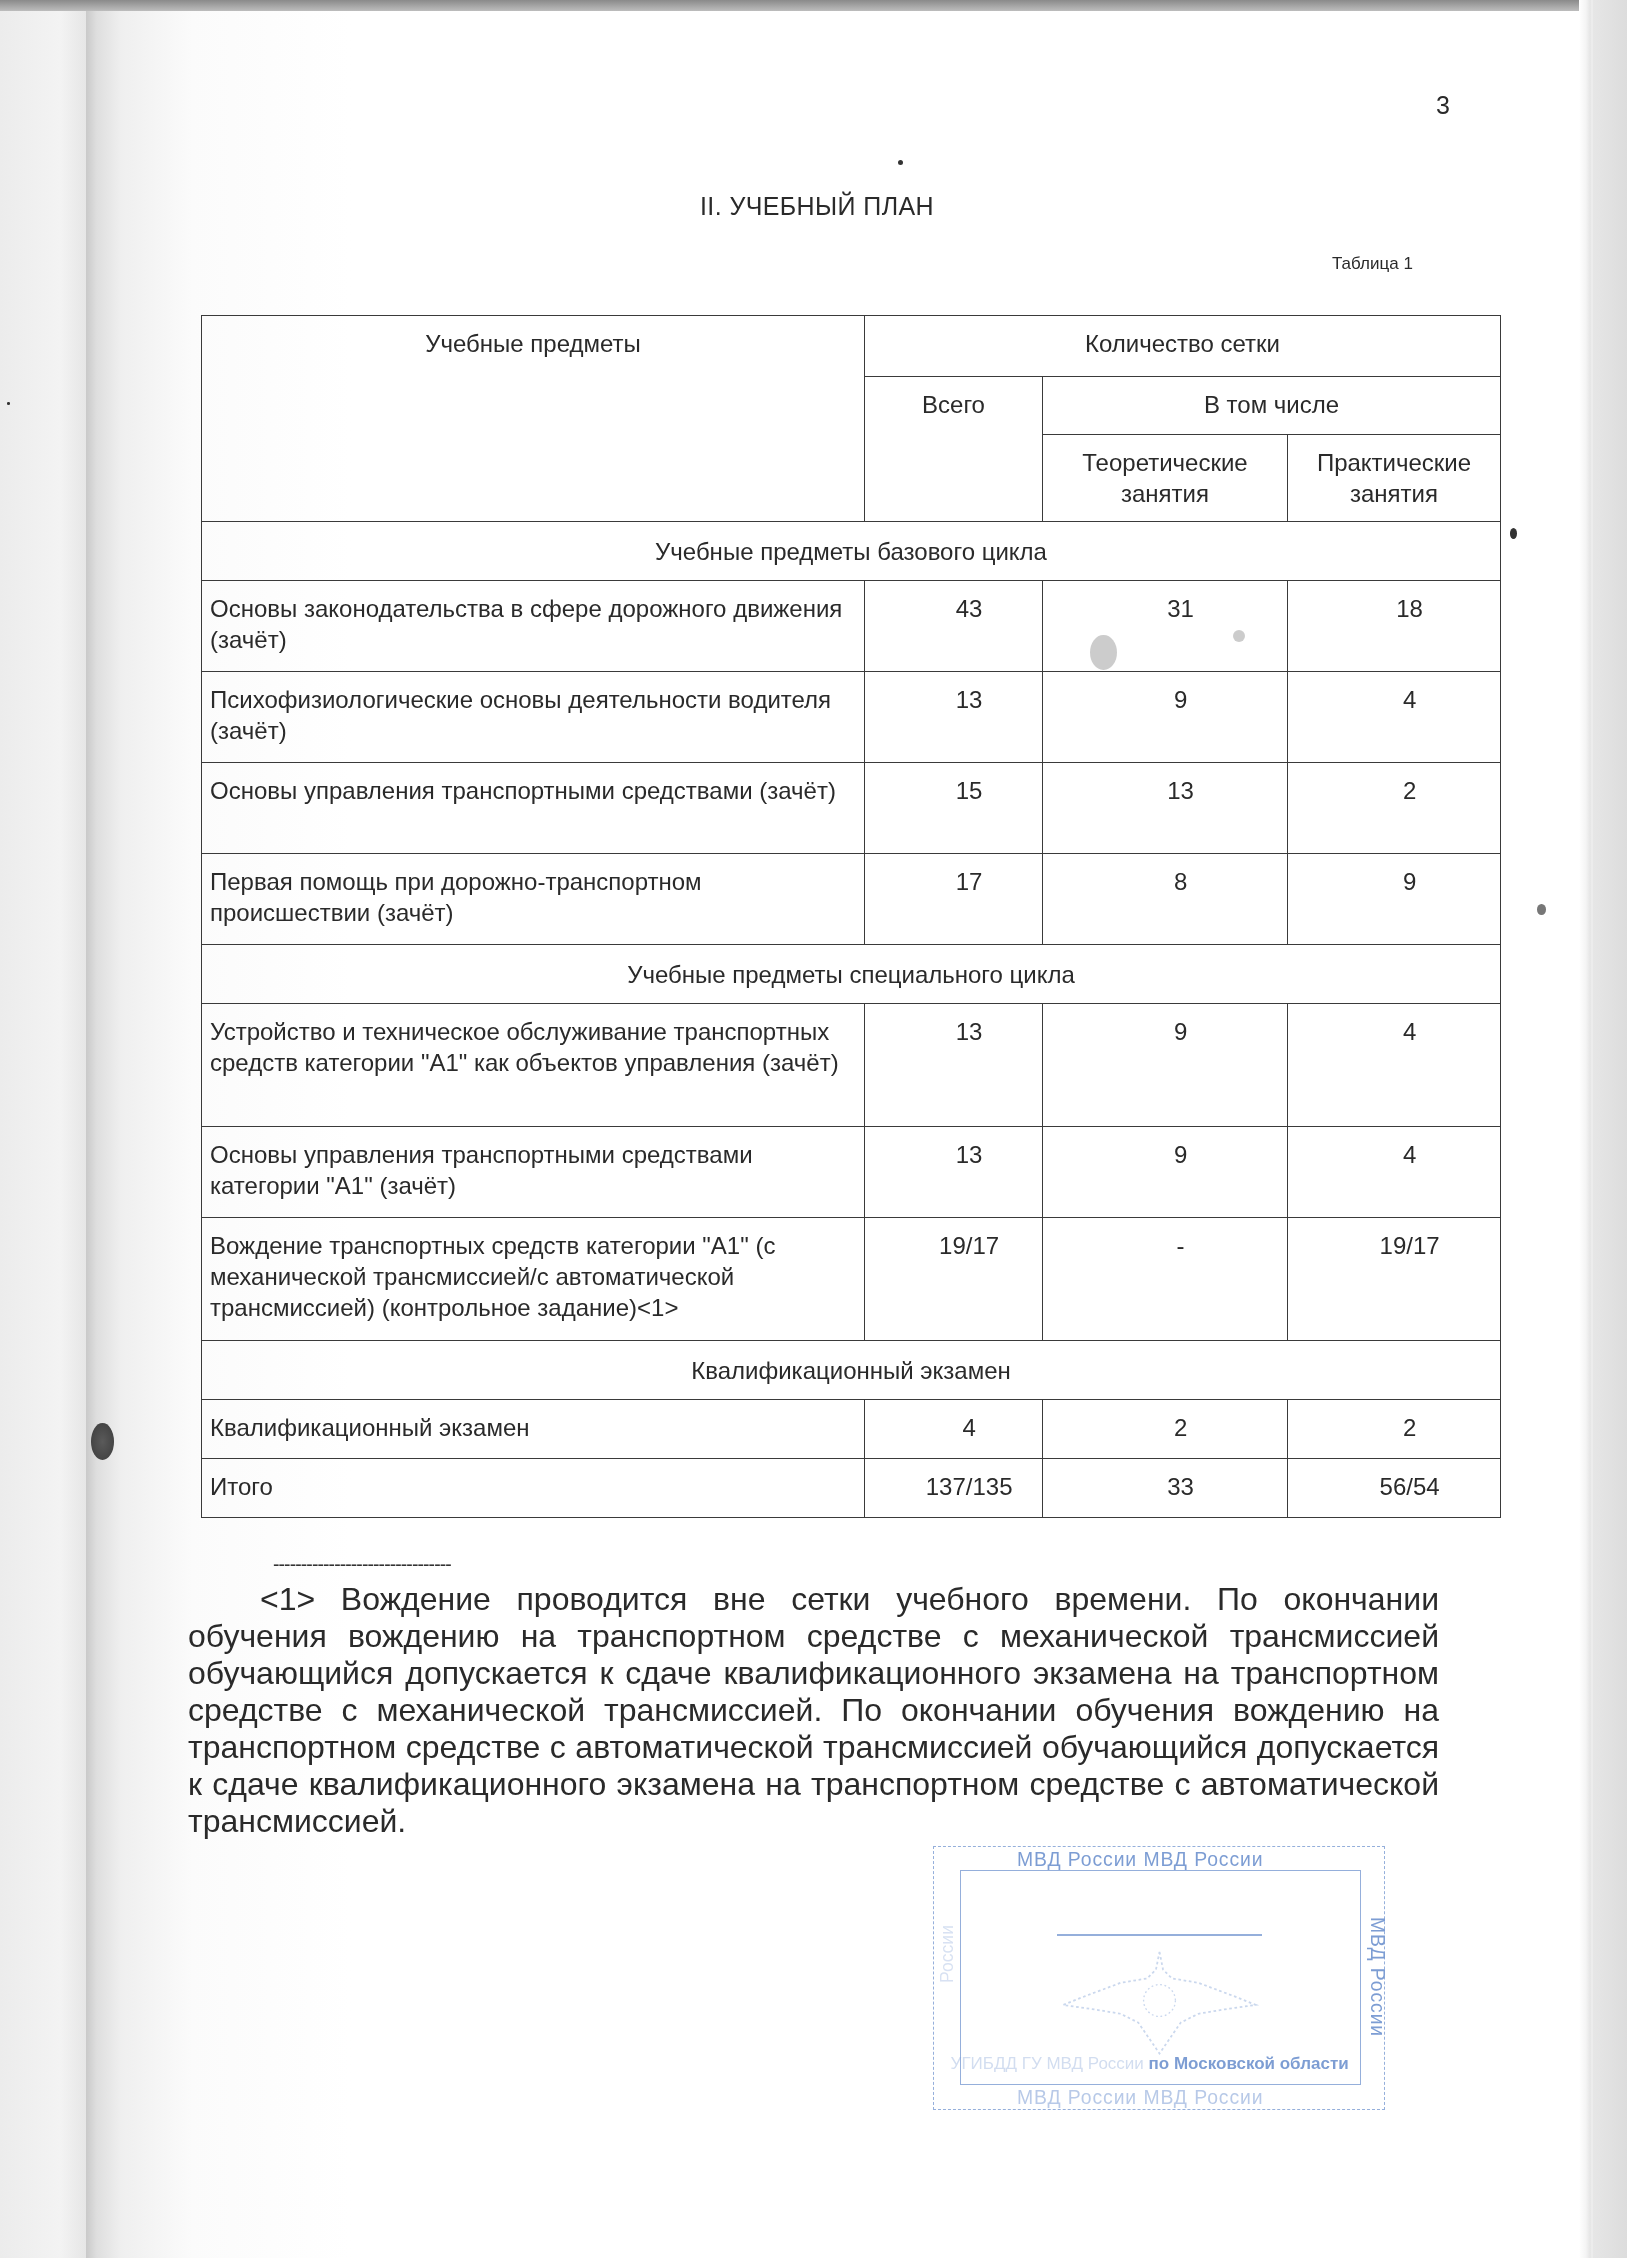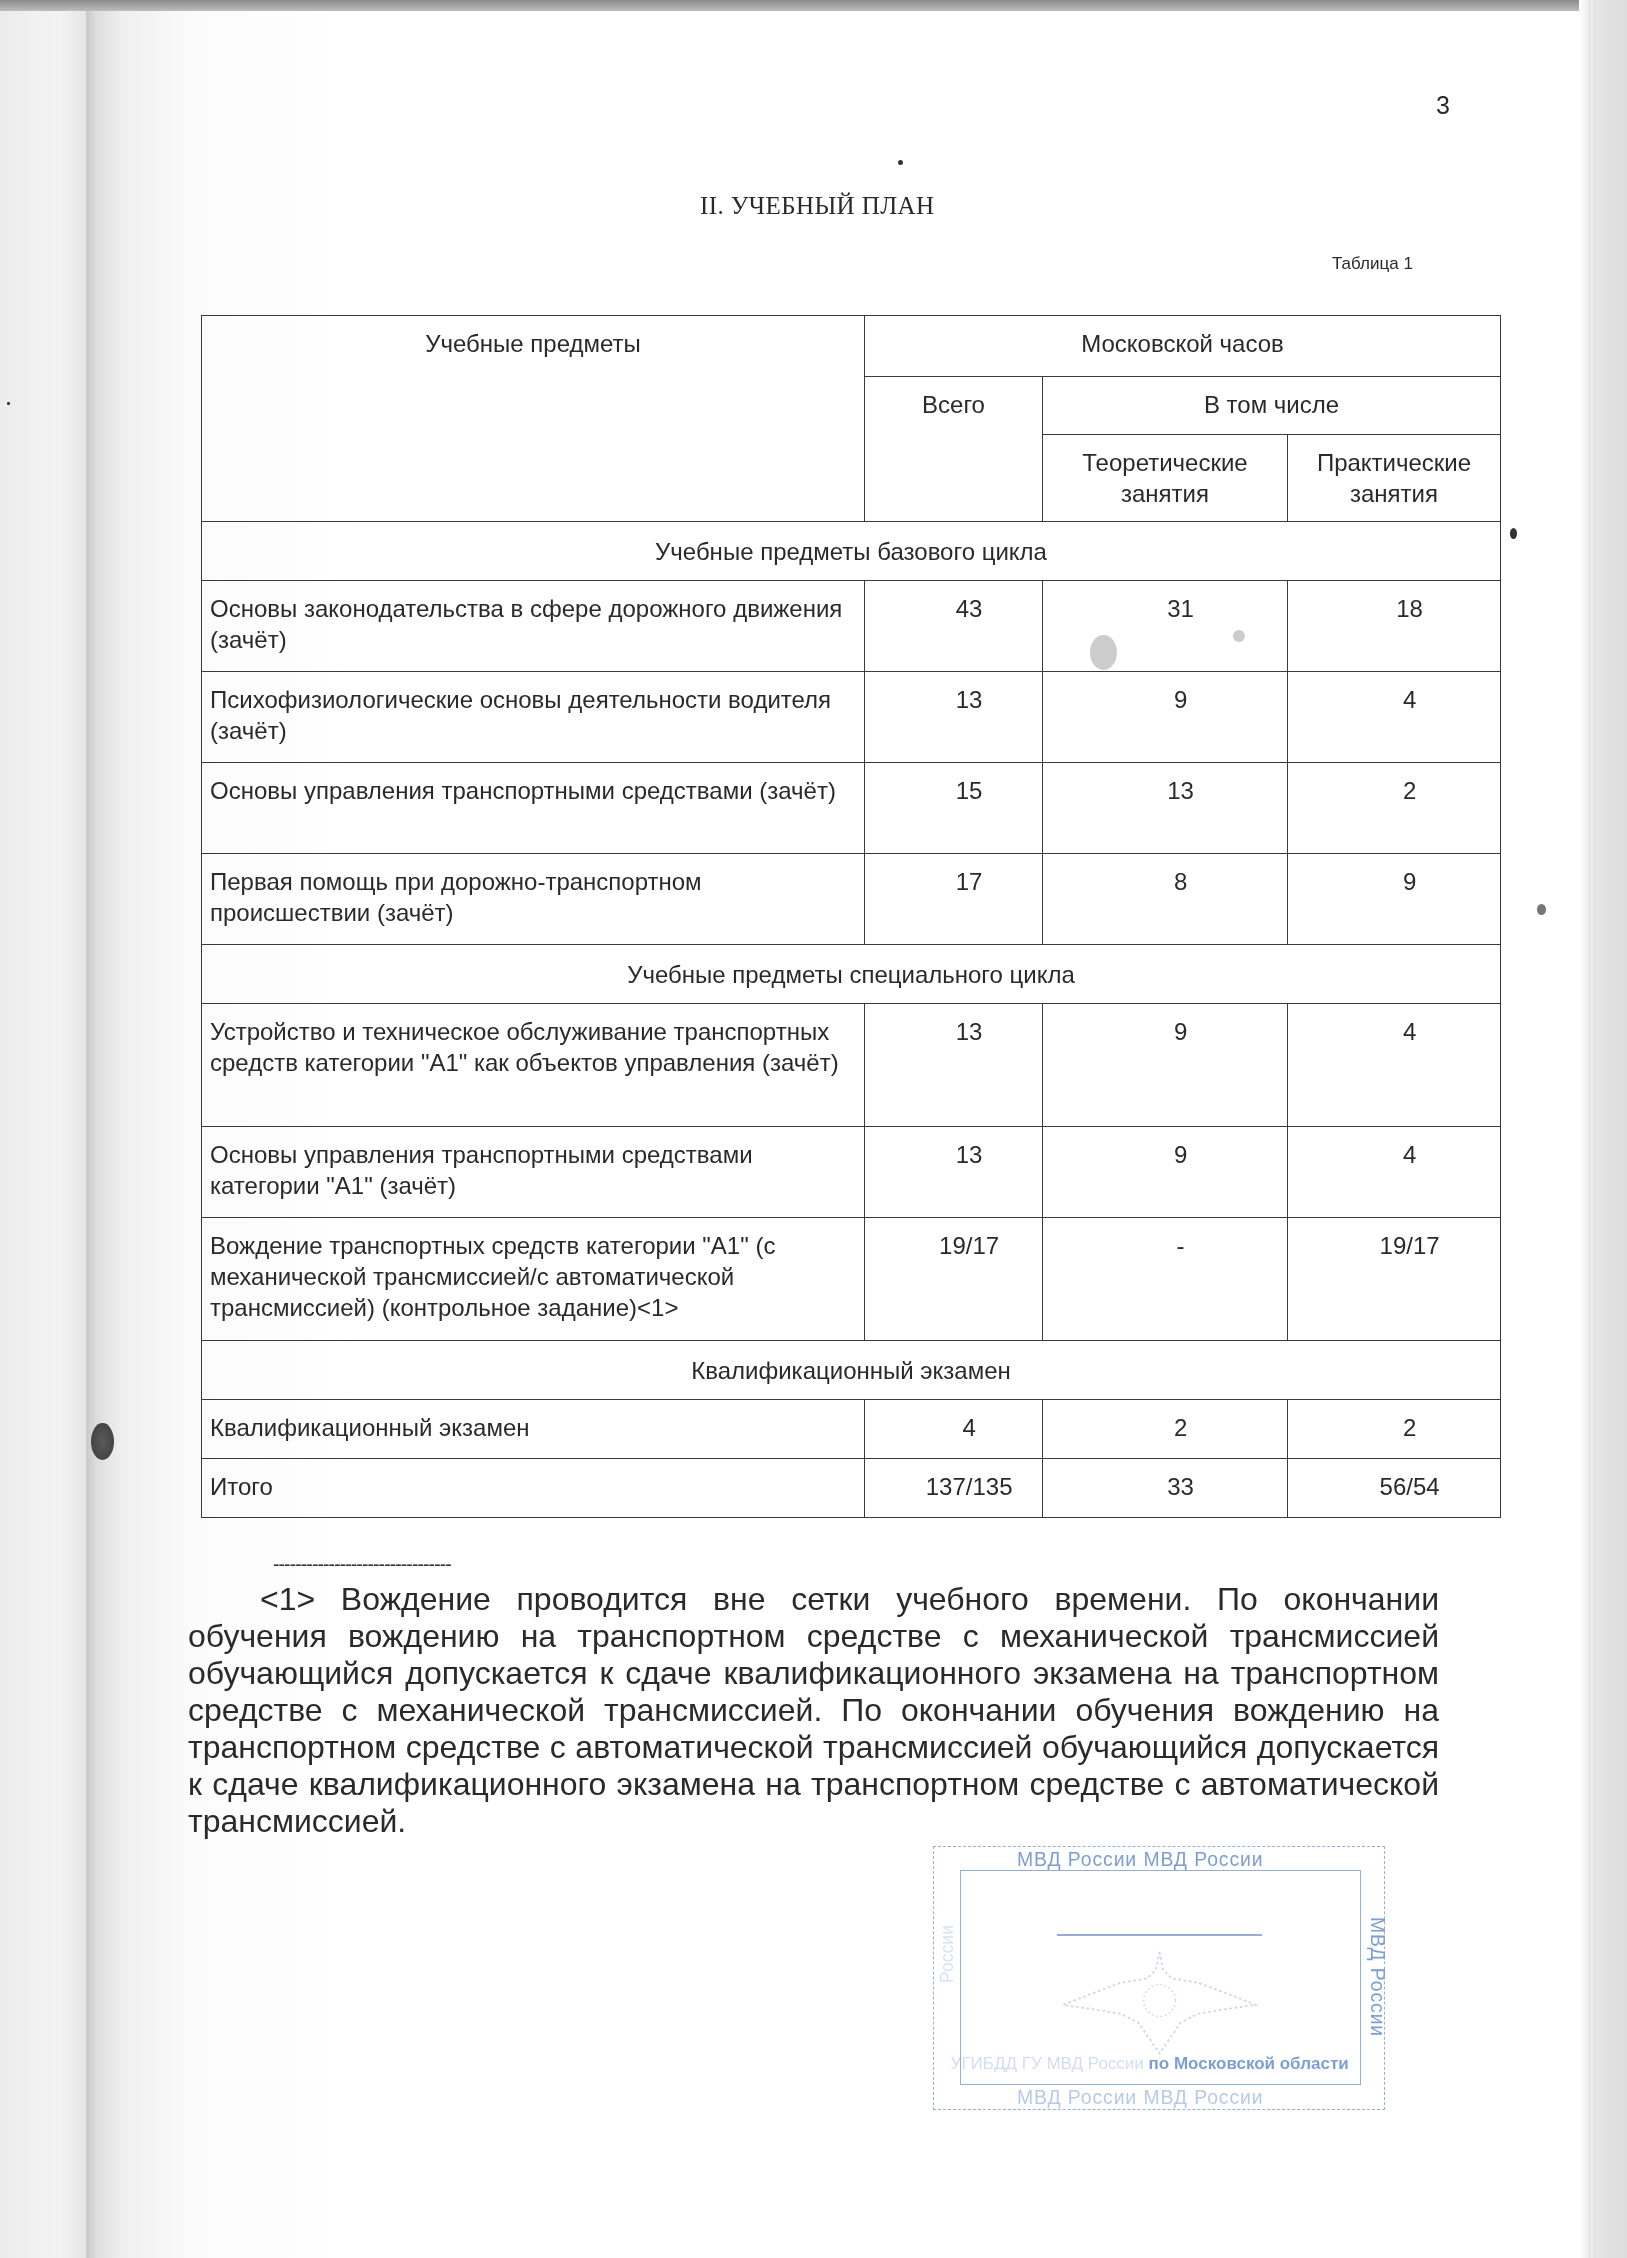--- a/index.html
+++ b/index.html
@@ -14,21 +14,21 @@
   .left-strip { position: absolute; left: 0; top: 10.6px; width: 86px; height: 2248px;
     background: linear-gradient(90deg, #ececec, #f3f3f3 70%, #e6e6e6); }
   .page { position: absolute; left: 86px; top: 10.6px; width: 1500px; height: 2248px;
     background: linear-gradient(90deg, #c9c9c9 0px, #dedede 10.6px, #efefef 35px, #fbfbfb 106px, #ffffff 265px, #ffffff 100%); }
   .right-fold { position: absolute; left: 1579px; top: 0; width: 49px; height: 2258px;
     background: linear-gradient(90deg, #ffffff 0, #f4f4f4 7px, #e7e7e7 10.6px, #dcdcdc 100%); }
   .right-fold::before { content: ""; position: absolute; left: 12.4px; top: 0; width: 1.8px; height: 100%; background: #ececec; }
 
   .page-number { position: absolute; left: 1436px; top: 91px; font-size: 25px; }
   .dot { position: absolute; width: 5.3px; height: 5.3px; border-radius: 50%; background: #333; }
-  .section-title { position: absolute; left: 700px; top: 192px; font-size: 25px; letter-spacing: 0.4px; font-family: Liberation Serif, serif; }
+  .section-title { position: absolute; left: 700px; top: 192px; font-size: 25px; letter-spacing: 0.4px; }
   .table-caption { position: absolute; left: 1332px; top: 254px; font-size: 17px; }
 
   table.plan {
     position: absolute; left: 201px; top: 315px; width: 1299px;
     border-collapse: collapse; table-layout: fixed; font-size: 24px; line-height: 31px; border-radius: 11px;
   }
   table.plan td, table.plan th {
     border: 1.8px solid #3a3a3a; vertical-align: top; font-weight: normal;
     padding: 12.4px 8.8px 0 8.8px; box-sizing: border-box;
   }
@@ -90,21 +90,21 @@
 <table class="plan">
   <colgroup>
     <col style="width:663px">
     <col style="width:178px">
     <col style="width:245px">
     <col style="width:213px">
   </colgroup>
   <tbody>
       <tr class="h-r1">
     <th rowspan="3">Учебные предметы</th>
-    <th colspan="3">Московской часов</th>
+    <th colspan="3">Количество сетки</th>
   </tr>
   <tr class="h-r2">
     <th rowspan="2">Всего</th>
     <th colspan="2">В том числе</th>
   </tr>
   <tr class="h-r3">
     <th>Теоретические занятия</th>
     <th>Практические занятия</th>
   </tr>
 

